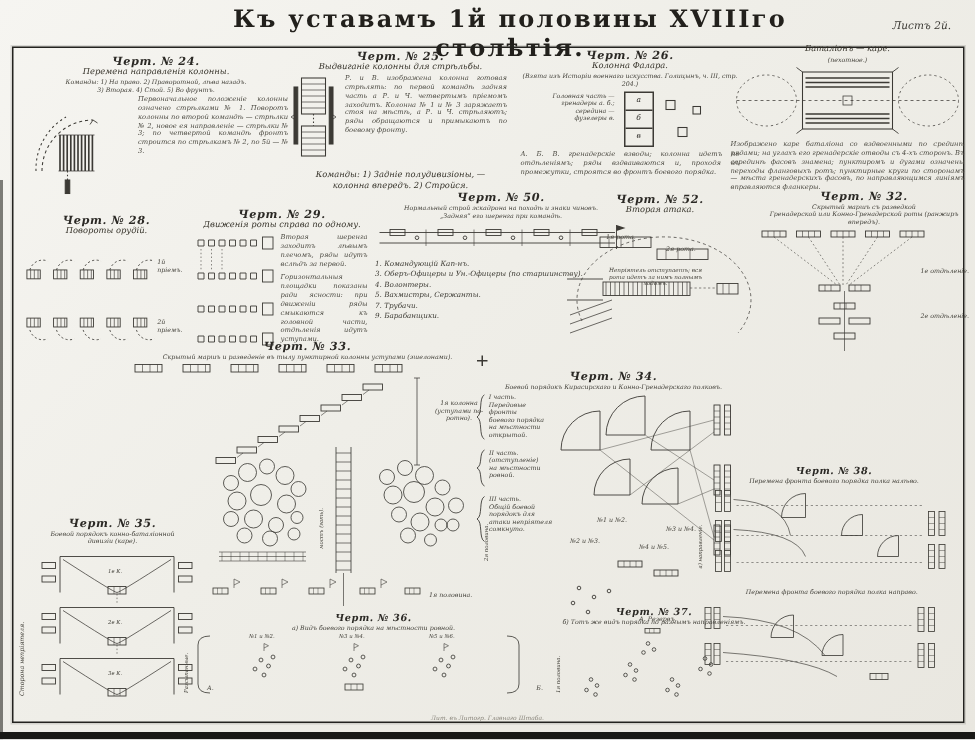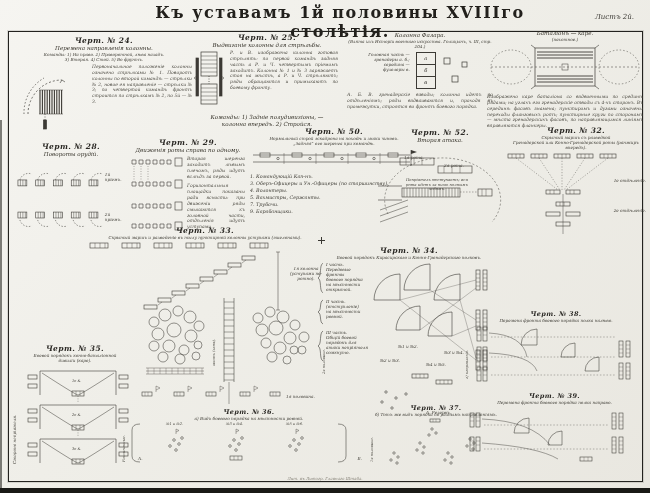--- a/index.html
+++ b/index.html
@@ -74,20 +74,21 @@
           <path d="M2,28 l3,-2 M2,28 l3,2 M32,28 l-3,-2 M32,28 l-3,2" stroke-width=".5"></path>
         </g>
       </svg>
       <div class="note" style="width:108px;margin-left:4px;">Р. и В. изображена колонна готовая стрѣлять: по первой командѣ задняя часть а Р. и Ч. четвертымъ пріемомъ заходитъ. Колонна № 1 и № 3 заряжаетъ стоя на мѣстѣ, а Р. и Ч. стрѣляютъ; ряды обращаются и примыкаютъ по боевому фронту.</div>
     </div>
     <div class="cap" style="margin-top:2px;">Команды: 1) Задніе полудивизіоны, —</div>
     <div class="cap">колонна впередъ. 2) Стройся.</div>
   </section>
 
   <section class="panel" style="left:347px;top:32px;width:146px;">
+    <div class="lbl">Черт. № 26.</div>
     <div class="cap">Колонна Фалара.</div>
     <div class="tiny" style="text-align:center">(Взята изъ Исторіи военнаго искусства. Голицынъ, ч. III, стр. 204.)</div>
     <div class="row" style="margin-top:3px;justify-content:center;gap:6px;">
       <div style="text-align:right;">
         <div class="tiny">Головная часть —</div>
         <div class="tiny">гренадеры а. б.;</div>
         <div class="tiny">середина —</div>
         <div class="tiny">фузелеры в.</div>
       </div>
       <div class="cellbox">
@@ -593,21 +594,20 @@
           <rect x="154" y="40" width="4" height="16"></rect>
             <rect x="161" y="40" width="4" height="16"></rect>
           <path d="M154 22h4M154 26h4M154 30h4M161 22h4M161 26h4M161 30h4M154 44h4M154 48h4M154 52h4M161 44h4M161 48h4M161 52h4" stroke-width=".3"></path>
         </g>
       </svg>
       <div class="tiny vert abs" style="left:0;top:10px;height:46px;font-size:3.6px;">а) направленіе.</div>
     </div>
   </section>
 
   <section class="panel" style="left:462px;top:392px;width:185px;height:82px;">
-    <div class="lbl" style="font-size:6.5px">Черт. № 39.</div>
     <div class="tiny" style="text-align:center">Перемена фронта боевого порядка полка направо.</div>
     <svg width="182" height="62" viewBox="0 0 182 62">
       <g stroke="#3c3a35" fill="none" stroke-width=".55">
         <rect x="8" y="8" width="4" height="14"></rect>
           <rect x="14" y="8" width="4" height="14"></rect>
         <rect x="8" y="32" width="4" height="14"></rect>
           <rect x="14" y="32" width="4" height="14"></rect>
         <path d="M8 12h4M8 16h4M14 12h4M14 16h4M8 36h4M8 40h4M14 36h4M14 40h4" stroke-width=".3"></path>
         <path d="M20,14 Q70,16 88,40 M20,38 Q76,42 96,54" stroke-width=".45"></path>
         <path d="M52,28 A15,15 0 0 1 67,13 M67,13 v15 h-15"></path>

